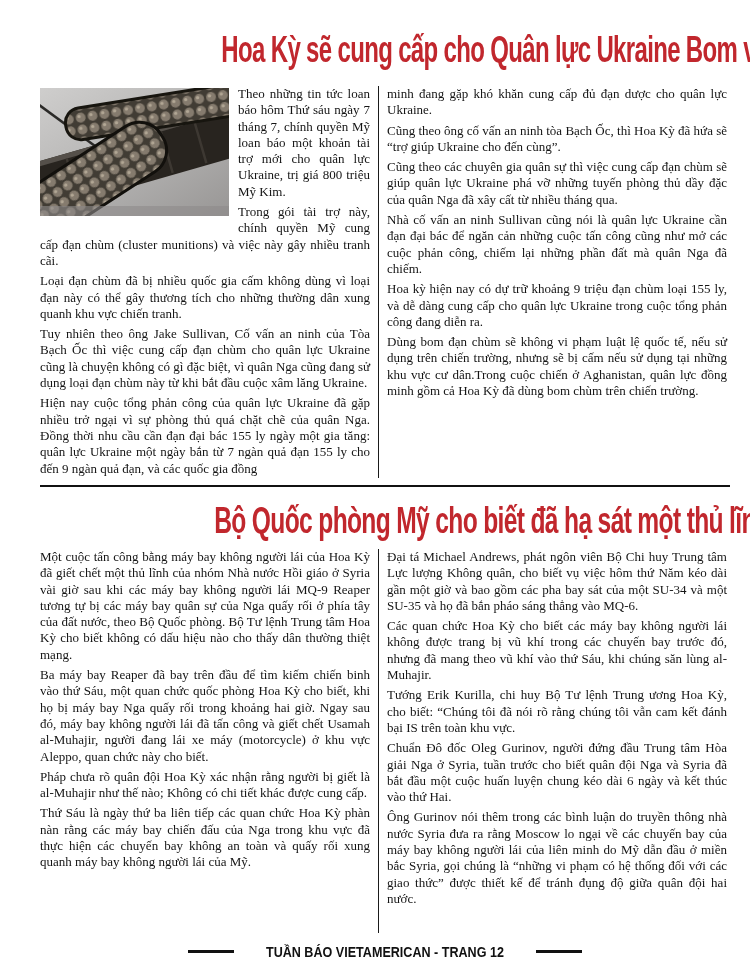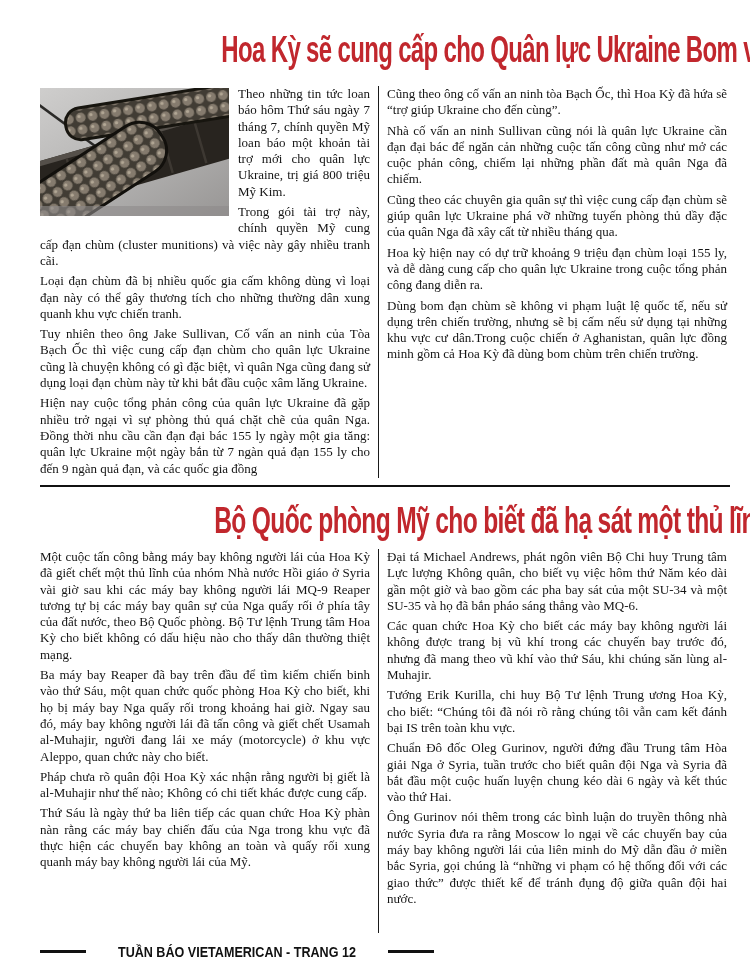--- a/index.html
+++ b/index.html
@@ -47,21 +47,21 @@
   .photo svg{display:block;width:100%;height:100%;}
   
   .article-rule{
     border:none;border-top:2px solid #111111;
     margin:7px 0 10px 0;
   }
   .headline-2-wrap{margin-top:2px;}
   
   .page-footer{
     margin-top:9px;
-    display:flex;align-items:center;gap:9px;
+    display:flex;align-items:center;justify-content:center;gap:9px;
     height:18px;
   }
   .footer-dash{width:46px;height:3px;background:#111111;}
   .footer-label{
     font-family:"Liberation Sans", sans-serif;
     font-weight:bold;
     font-size:15px;
     white-space:nowrap;
     display:inline-block;
     transform-origin:center center;
@@ -116,23 +116,24 @@
       <p class="body-par">Theo những tin tức loan báo hôm Thứ sáu ngày 7 tháng 7, chính quyền Mỹ loan báo một khoản tài trợ mới cho quân lực Ukraine, trị giá 800 triệu Mỹ Kim.</p>
       <p class="body-par">Trong gói tài trợ này, chính quyền Mỹ cung cấp đạn chùm (cluster munitions) và việc này gây nhiều tranh cãi.</p>
       <p class="body-par">Loại đạn chùm đã bị nhiều quốc gia cấm không dùng vì loại đạn này có thể gây thương tích cho những thường dân xung quanh khu vực chiến tranh.</p>
       <p class="body-par">Tuy nhiên theo ông Jake Sullivan, Cố vấn an ninh của Tòa Bạch Ốc thì việc cung cấp đạn chùm cho quân lực Ukraine cũng là chuyện không có gì đặc biệt, vì quân Nga cũng đang sử dụng loại đạn chùm này từ khi bắt đầu cuộc xâm lăng Ukraine.</p>
       <p class="body-par">Hiện nay cuộc tổng phản công của quân lực Ukraine đã gặp nhiều trở ngại vì sự phòng thủ quá chặt chẽ của quân Nga. Đồng thời nhu cầu cần đạn đại bác 155 ly ngày một gia tăng: quân lực Ukraine một ngày bắn từ 7 ngàn quả đạn 155 ly cho đến 9 ngàn quả đạn, và các quốc gia đồng</p>
     </div>
     <div class="gutter">
         <div class="vrule"></div>
       </div>
     <div class="col-right">
+      <p class="body-par">minh đang gặp khó khăn cung cấp đủ đạn dược cho quân lực Ukraine.</p>
       <p class="body-par">Cũng theo ông cố vấn an ninh tòa Bạch Ốc, thì Hoa Kỳ đã hứa sẽ “trợ giúp Ukraine cho đến cùng”.</p>
+      <p class="body-par">Cũng theo các chuyên gia quân sự thì việc cung cấp đạn chùm sẽ giúp quân lực Ukraine phá vỡ những tuyến phòng thủ dầy đặc của quân Nga đã xây cất từ nhiều tháng qua.</p>
       <p class="body-par">Nhà cố vấn an ninh Sullivan cũng nói là quân lực Ukraine cần đạn đại bác để ngăn cản những cuộc tấn công cũng như mở các cuộc phản công, chiếm lại những phần đất mà quân Nga đã chiếm.</p>
-      <p class="body-par">Cũng theo các chuyên gia quân sự thì việc cung cấp đạn chùm sẽ giúp quân lực Ukraine phá vỡ những tuyến phòng thủ dầy đặc của quân Nga đã xây cất từ nhiều tháng qua.</p>
       <p class="body-par">Hoa kỳ hiện nay có dự trữ khoảng 9 triệu đạn chùm loại 155 ly, và dễ dàng cung cấp cho quân lực Ukraine trong cuộc tổng phản công đang diễn ra.</p>
       <p class="body-par">Dùng bom đạn chùm sẽ không vi phạm luật lệ quốc tế, nếu sử dụng trên chiến trường, nhưng sẽ bị cấm nếu sử dụng tại những khu vực cư dân.Trong cuộc chiến ở Aghanistan, quân lực đồng minh gồm cả Hoa Kỳ đã dùng bom chùm trên chiến trường.</p>
     </div>
   </section>
 
   <hr class="article-rule">
 
   <div class="headline hl-red headline-2-wrap" style="color: rgb(193, 39, 45);">
     <span class="fit" style="transform: scaleX(0.665105);">Bộ Quốc phòng Mỹ cho biết đã hạ sát một thủ lĩnh ISIS ở Syria</span>
   </div>

